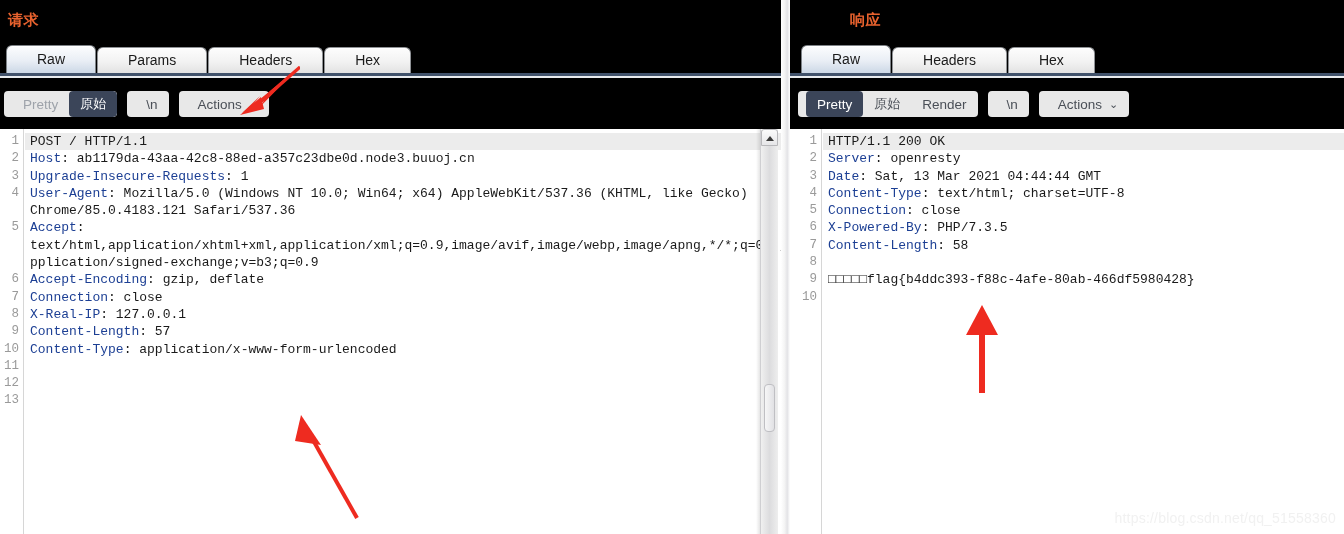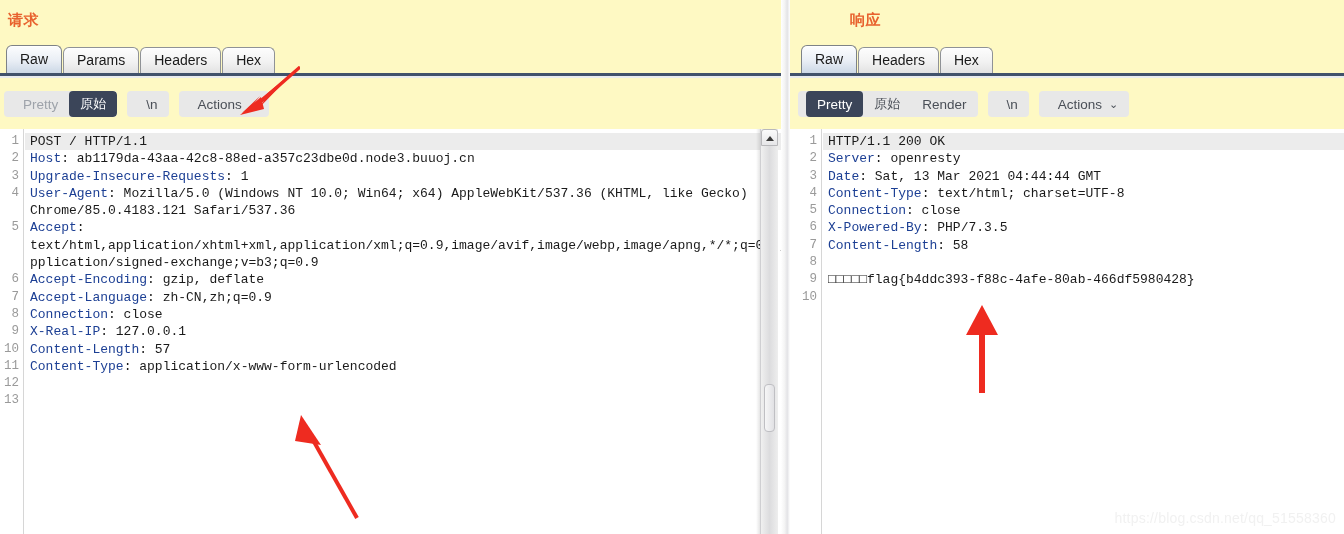--- a/index.html
+++ b/index.html
@@ -14,21 +14,21 @@
     position: relative;
     overflow: hidden;
     font-family: "Liberation Sans", sans-serif;
   }
 
   
   .panel {
     position: absolute;
     top: 0;
     bottom: 0;
-    background: #fef9c3;
+    background: #000000;
   }
   #request-panel  { left: 0px;   width: 781px; }
   #splitter       { position:absolute; left:781px; top:0; bottom:0; width:9px;
                     background: linear-gradient(to right,#ffffff 0%,#f4f4f4 40%,#e3e3e6 70%,#ffffff 100%); }
   #response-panel { left: 790px; right: 0; }
 
   
   .caption {
     position: absolute;
     top: 11px;
@@ -54,21 +54,21 @@
     bottom: 0;
     height: 28px;
     display: flex;
     align-items: flex-end;
   }
   #request-panel  .tabs-row { left: 6px; }
   #response-panel .tabs-row { left: 11px; }
   .tab {
     height: 25px;
     line-height: 25px;
-    padding: 0 13px;
+    padding: 0 30px;
     margin-right: 1px;
     font-size: 14px;
     color: #1a1a1a;
     font-family: "Liberation Sans", sans-serif;
     border: 1px solid #8f9296;
     border-bottom: none;
     border-radius: 6px 6px 0 0;
     background: linear-gradient(to bottom, #fdfdfd 0%, #f2f2f2 55%, #e2e2e2 100%);
     box-shadow: inset 0 1px 0 #ffffff;
     position: relative;
@@ -321,21 +321,20 @@
     <div class="codearea" id="req-code">
         <div class="codeline first"><span class="hdr-val">POST / HTTP/1.1</span></div>
         <div class="codeline"><span class="hdr-name">Host</span><span class="hdr-val">: ab1179da-43aa-42c8-88ed-a357c23dbe0d.node3.buuoj.cn</span></div>
         <div class="codeline"><span class="hdr-name">Upgrade-Insecure-Requests</span><span class="hdr-val">: 1</span></div>
         <div class="codeline"><span class="hdr-name">User-Agent</span><span class="hdr-val">: Mozilla/5.0 (Windows NT 10.0; Win64; x64) AppleWebKit/537.36 (KHTML, like Gecko)</span></div>
         <div class="codeline"><span class="hdr-val">Chrome/85.0.4183.121 Safari/537.36</span></div>
         <div class="codeline"><span class="hdr-name">Accept</span><span class="hdr-val">:</span></div>
         <div class="codeline"><span class="hdr-val">text/html,application/xhtml+xml,application/xml;q=0.9,image/avif,image/webp,image/apng,*/*;q=0.8,a</span></div>
         <div class="codeline"><span class="hdr-val">pplication/signed-exchange;v=b3;q=0.9</span></div>
         <div class="codeline"><span class="hdr-name">Accept-Encoding</span><span class="hdr-val">: gzip, deflate</span></div>
-        <div class="codeline"><span class="hdr-name">Accept-Language</span><span class="hdr-val">: zh-CN,zh;q=0.9</span></div>
         <div class="codeline"><span class="hdr-name">Connection</span><span class="hdr-val">: close</span></div>
         <div class="codeline"><span class="hdr-name">X-Real-IP</span><span class="hdr-val">: 127.0.0.1</span></div>
         <div class="codeline"><span class="hdr-name">Content-Length</span><span class="hdr-val">: 57</span></div>
         <div class="codeline"><span class="hdr-name">Content-Type</span><span class="hdr-val">: application/x-www-form-urlencoded</span></div>
         <div class="codeline"><span class="hdr-val"></span>&nbsp;</div>
       </div>
   </div>
 
   <div class="edge-shadow"></div>
   <div class="vscroll" id="req-vscroll">

